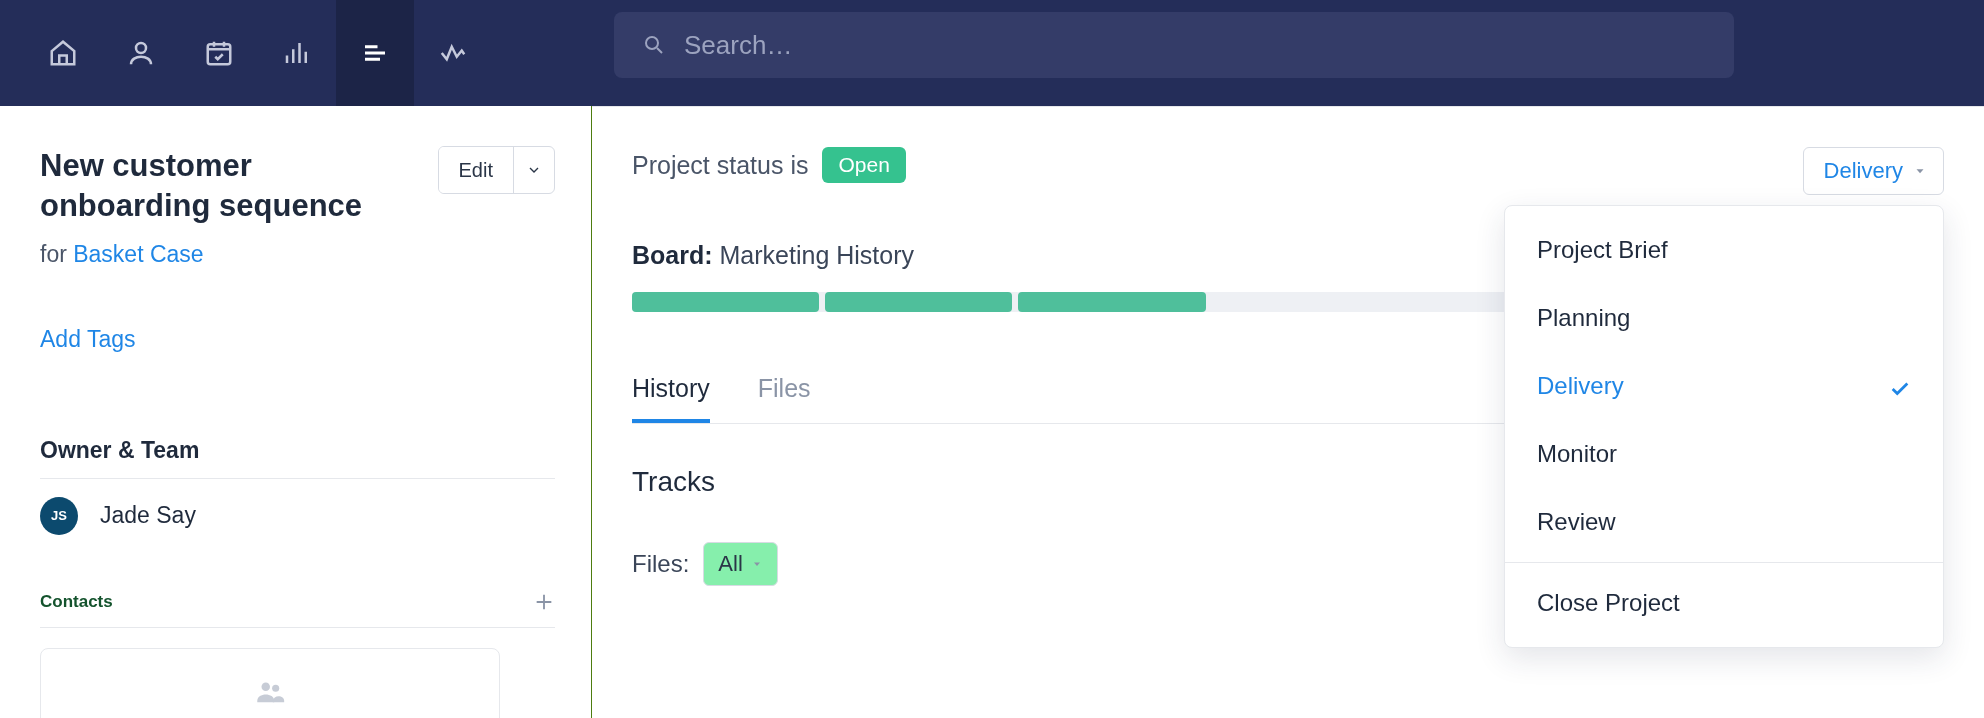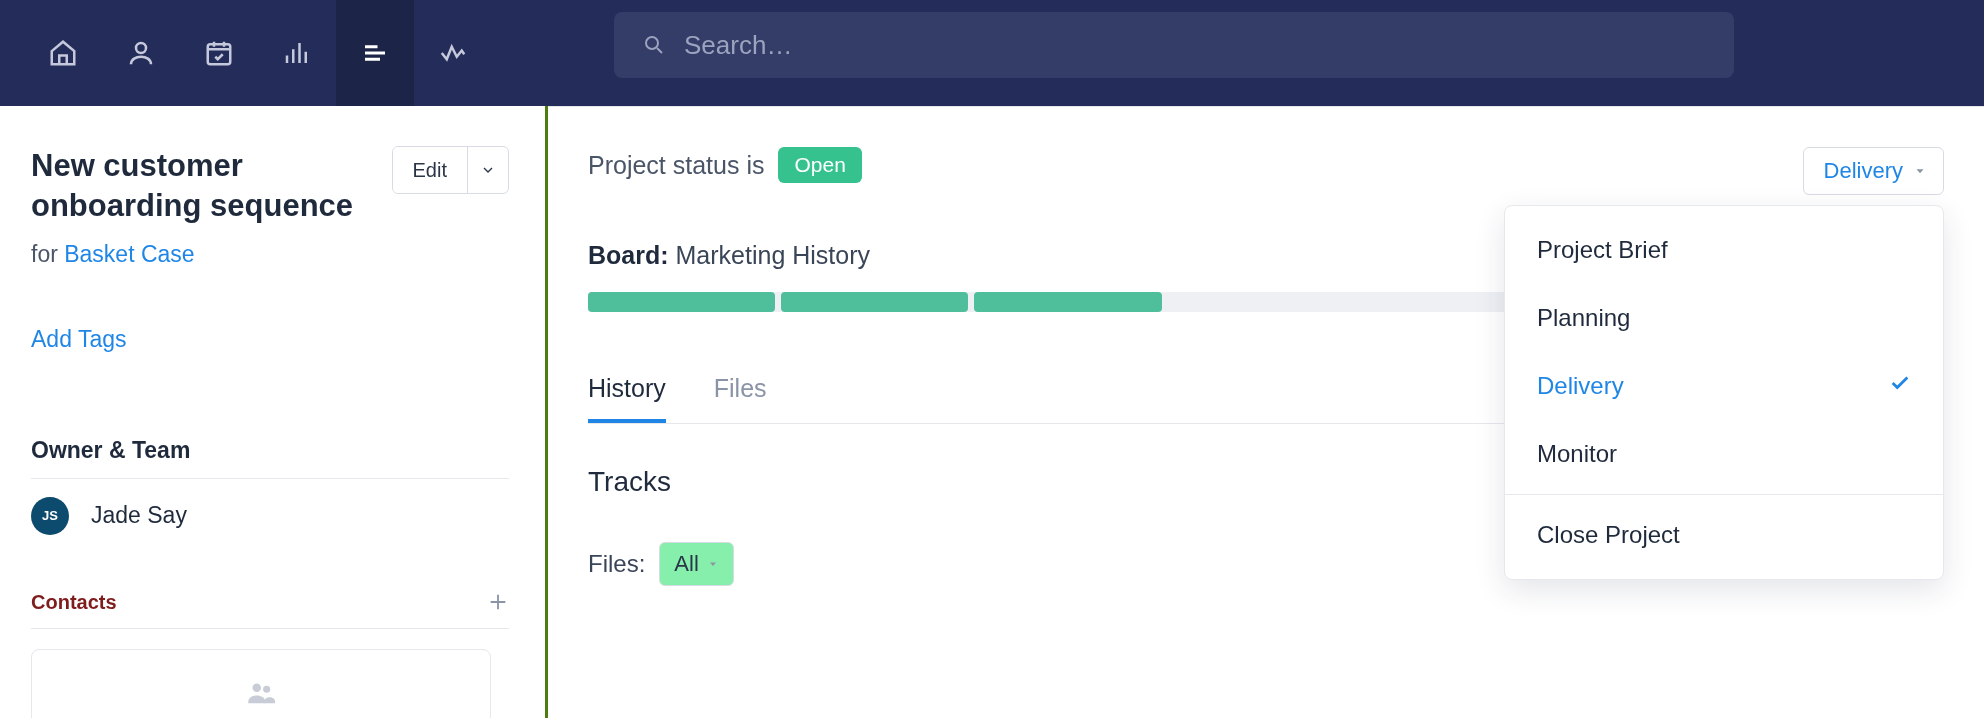--- a/index.html
+++ b/index.html
@@ -57,23 +57,23 @@
     margin-left: 18px;
   }
   .search input::placeholder { color: #9ca3bf; }
 
   
   .main {
     display: flex;
     height: calc(718px - 106px);
   }
   .sidebar {
-    width: 548px;
-    border-right: 3px solid #4d7c0f;
-    padding: 40px 36px 0 31px;
+    width: 592px;
+    border-right: 1px solid #4d7c0f;
+    padding: 40px 36px 0 40px;
     overflow: visible;
   }
   .content {
     flex: 1;
     position: relative;
     padding: 40px 40px 0 40px;
     border-top: 1px solid #e6e8ec;
   }
 
   
@@ -154,21 +154,21 @@
   }
   .owner-name { font-size: 23px; color: #1f2a3c; }
   .contacts-row {
     display: flex;
     align-items: center;
     justify-content: space-between;
     margin-top: 56px;
     padding-bottom: 14px;
     border-bottom: 1px solid #e6e8ec;
   }
-  .contacts-row .lbl { font-size: 20px; font-weight: 700; color: #7f1d1d; }
+  .contacts-row .lbl { font-size: 17px; font-weight: 700; color: #14532d; }
   .contacts-row .plus { color: #8a94a6; cursor: pointer; }
   .contacts-placeholder {
     margin-top: 20px;
     border: 1px solid #e6e8ec;
     border-radius: 8px;
     height: 86px;
     display: flex;
     align-items: center;
     justify-content: center;
     color: #c7ccd6;
@@ -287,21 +287,21 @@
     box-shadow: 0 10px 30px rgba(30,40,70,0.12);
     padding: 10px 0;
     z-index: 5;
   }
   .dropdown .item {
     padding: 20px 32px;
     font-size: 24px;
     color: #1f2a3c;
     cursor: pointer;
     display: flex;
-    align-items: flex-start;
+    align-items: flex-end;
     justify-content: space-between;
   }
   .dropdown .item.selected { color: #1f86e6; }
   .dropdown .divider { height: 1px; background: #e6e8ec; margin: 6px 0; }
   .check { color: #1f86e6; }
 
   svg { display: block; }
 </style>
 </head>
 <body>
@@ -443,20 +443,23 @@
         <span>Delivery</span>
         <span class="check">
           <svg width="22" height="22" viewBox="0 0 24 24" fill="none" stroke="currentColor" stroke-width="3">
               <path d="M4 12l5 5L20 6"></path>
             </svg>
         </span>
       </div>
       <div class="item">
         <span>Monitor</span>
       </div>
+      <div class="item">
+        <span>Review</span>
+      </div>
       <div class="divider"></div>
       <div class="item">
         <span>Close Project</span>
       </div>
     </div>
 
     <div class="board-line">
       <span class="b">Board:</span>
       <span> </span>
       <span class="n">Marketing History</span>

